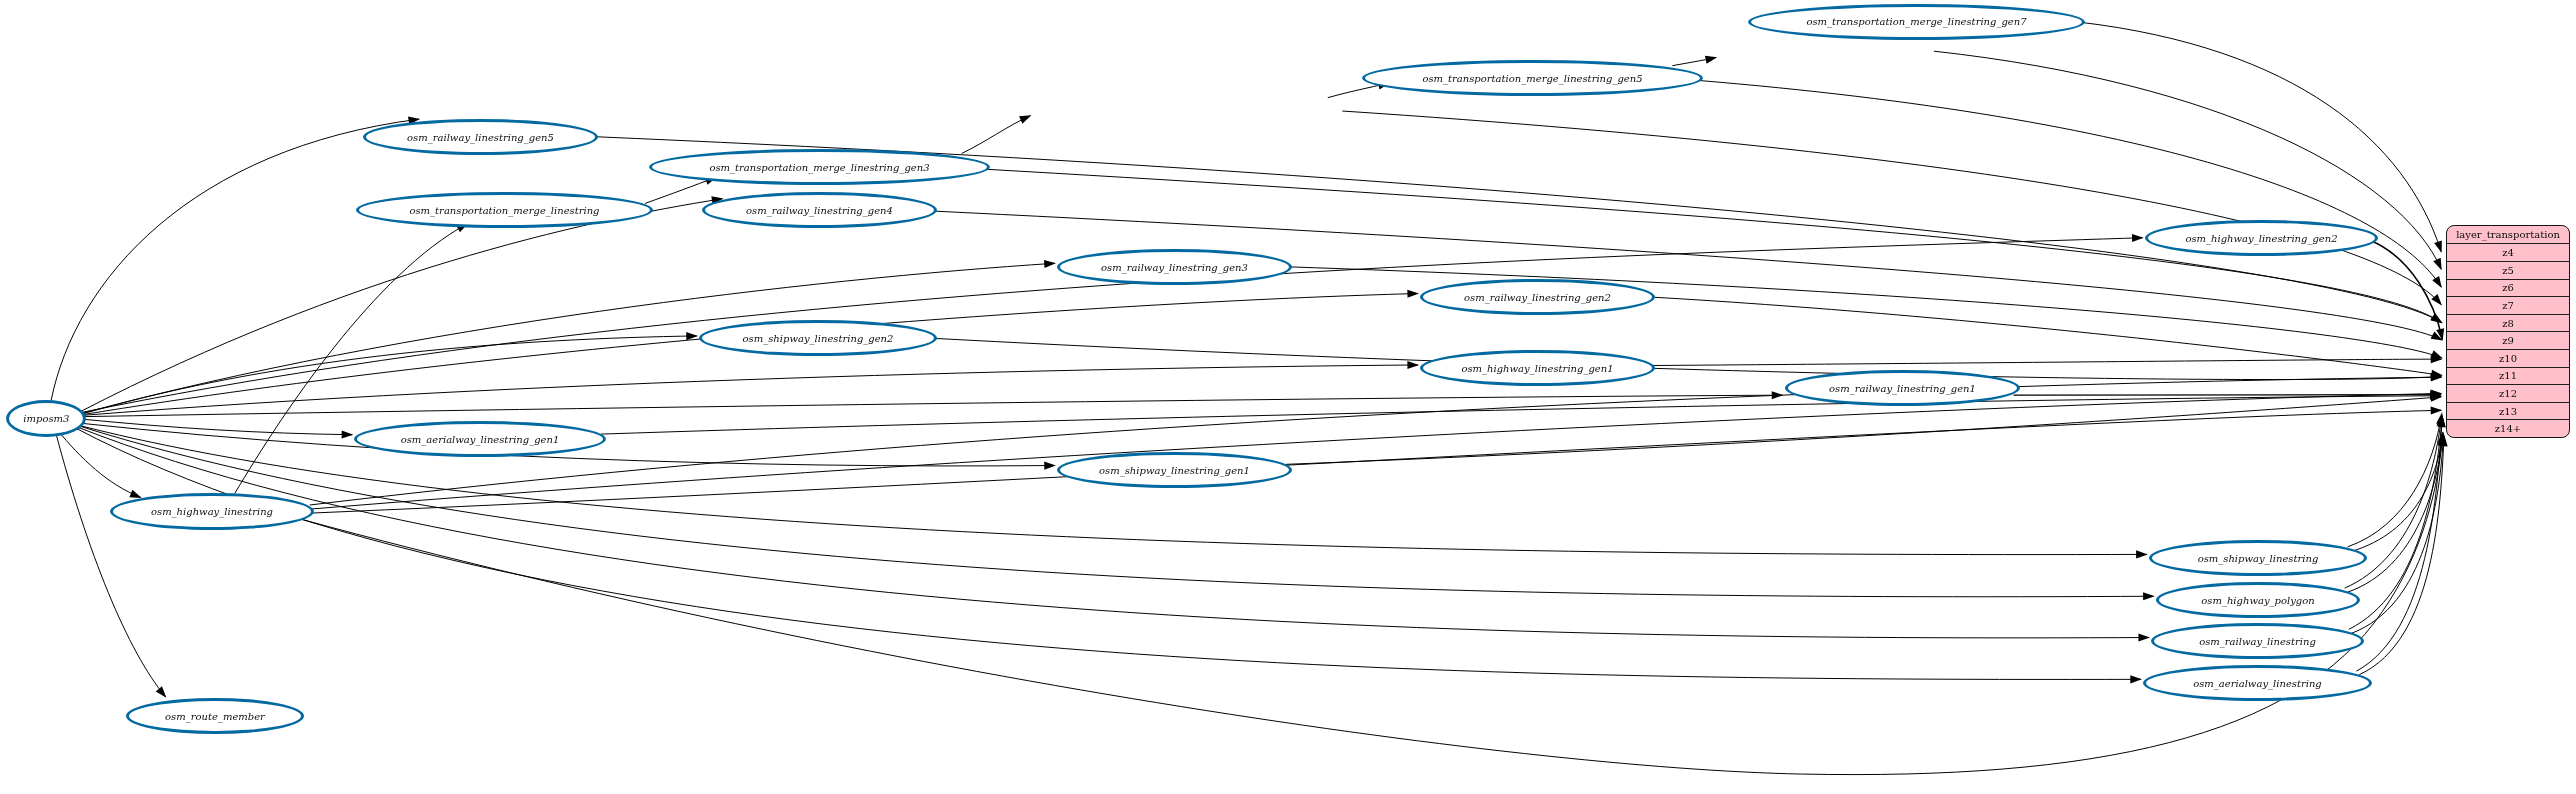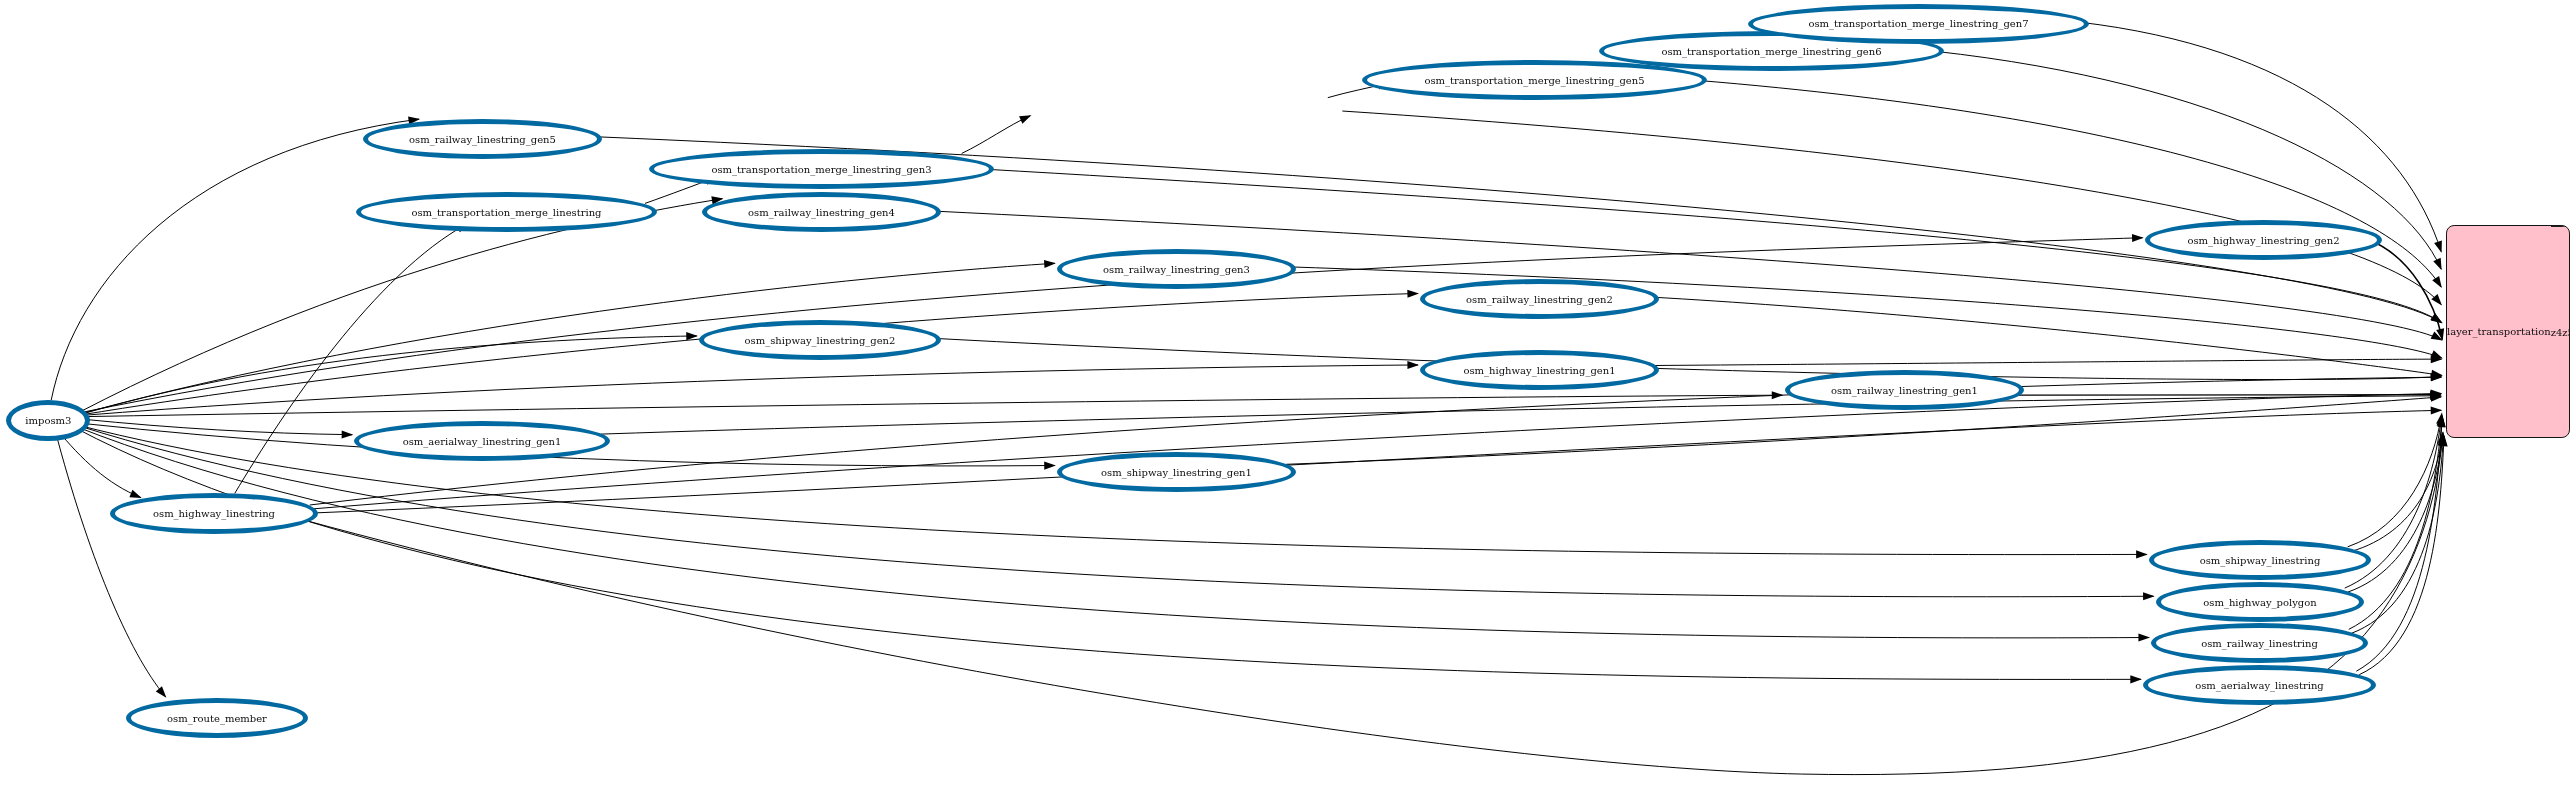--- a/index.html
+++ b/index.html
@@ -1,27 +1,27 @@
 <!DOCTYPE html>
 <html style="font-size:9.3px"><head>
 <meta charset="utf-8">
 <style>
   html,body{margin:0;padding:0;background:#ffffff;}
   body{width:2576px;height:795px;font-family:"DejaVu Serif","Liberation Serif",serif;}
   #canvas{position:relative;width:2576px;height:795px;background:#ffffff;overflow:hidden;}
   #edges{position:absolute;left:0;top:0;z-index:1;}
   .node{
     position:absolute;z-index:2;display:flex;align-items:center;justify-content:center;
-    background:#ffffff;border:5px solid #0369a1;border-radius:50%;
-    color:#0d0d0d;font-size:10px;white-space:nowrap;text-align:center;
+    background:#ffffff;border:3px solid #0369a1;border-radius:50%;
+    color:#0d0d0d;font-size:10px;white-space:nowrap;text-align:center;font-style:italic;
   }
   .record{
     position:absolute;z-index:3;left:2446px;top:225px;width:124px;height:213px;
     background:#ffc0cb;border:1px solid #141414;border-radius:8.1px;
-    display:flex;flex-direction:row;color:#0d0d0d;font-size:10px;overflow:hidden;
+    display:flex;flex-direction:column;color:#0d0d0d;font-size:10px;overflow:hidden;
     box-sizing:border-box;
   }
   .record .rtitle{
     flex:1.05 1 0;display:flex;align-items:center;justify-content:center;white-space:nowrap;
   }
   .record .rrow{
     flex:1 1 0;display:flex;align-items:center;justify-content:center;
     border-top:0.9px solid #1d1d1d;white-space:nowrap;
   }
 </style>
@@ -103,23 +103,20 @@
     </div>
   <div class="node" style="left:649px;top:149px;width:335px;height:30px">
       <span>osm_transportation_merge_linestring_gen3</span>
     </div>
   <div class="node" style="left:702px;top:192px;width:229px;height:30px">
       <span>osm_railway_linestring_gen4</span>
     </div>
   <div class="node" style="left:1362px;top:60px;width:335px;height:30px">
       <span>osm_transportation_merge_linestring_gen5</span>
     </div>
-  <div class="node" style="left:1599px;top:31px;width:335px;height:30px">
-      <span>osm_transportation_merge_linestring_gen6</span>
-    </div>
   <div class="node" style="left:1748px;top:3.5px;width:331px;height:30px">
       <span>osm_transportation_merge_linestring_gen7</span>
     </div>
   <div class="node" style="left:2145px;top:220px;width:227px;height:30px">
       <span>osm_highway_linestring_gen2</span>
     </div>
   <div class="node" style="left:1057px;top:249px;width:229px;height:30px">
       <span>osm_railway_linestring_gen3</span>
     </div>
   <div class="node" style="left:1420px;top:279px;width:229px;height:30px">

